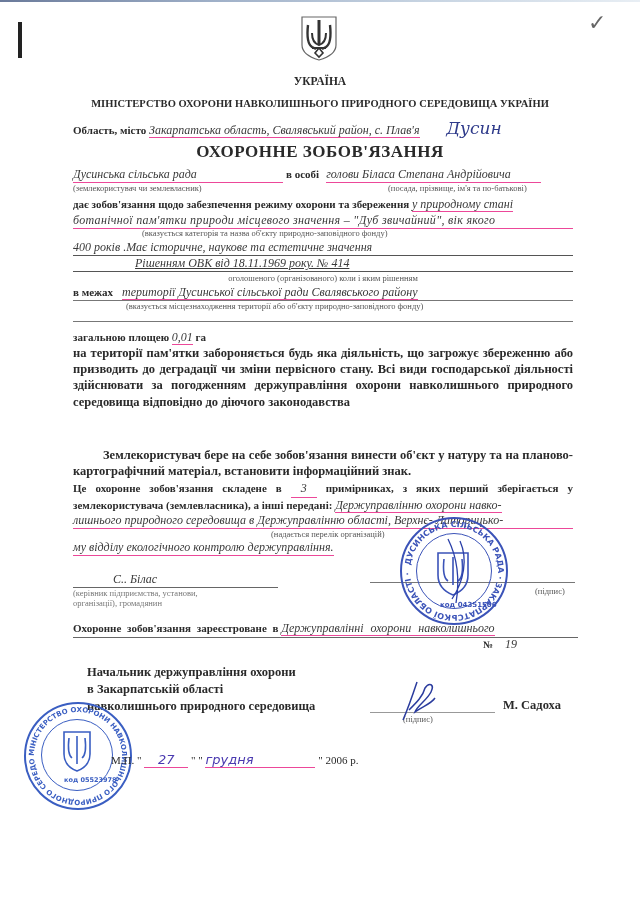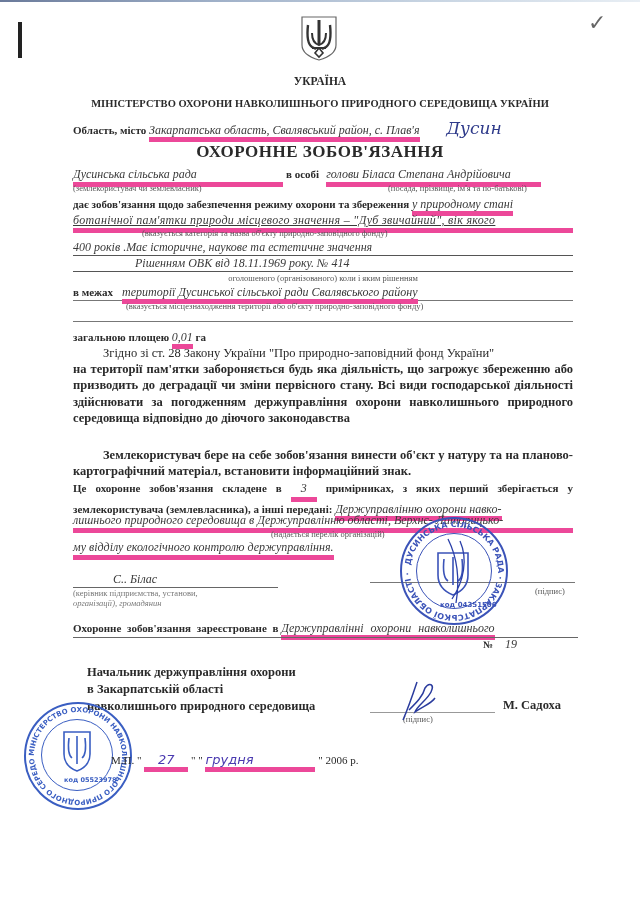--- a/index.html
+++ b/index.html
@@ -3,21 +3,21 @@
 <meta charset="utf-8">
 <style>
   html, body { margin: 0; padding: 0; }
   body {
     width: 640px; height: 900px; background: #ffffff; position: relative; overflow: hidden;
     font-family: "Liberation Serif", "DejaVu Serif", serif; color: #2a2a2a;
   }
   .topbar { position: absolute; left: 0; top: 0; width: 640px; height: 2px; background: linear-gradient(90deg,#6a7a9a,#9fb0c8,#c7d4e2,#e8eef4); }
   .abs { position: absolute; }
   .hw { font-style: italic; color: #3a3a3a; }
-  .u { border-bottom: 5px solid #ec4899; }
+  .u { border-bottom: 1px solid #ec4899; }
   .small { font-size: 8.5px; color: #555; }
   .b { font-weight: bold; }
   .line { position: absolute; height: 0; border-top: 1px solid #777; }
   .center { text-align: center; }
   .just { text-align: justify; }
   .stamp { position: absolute; border-radius: 50%; border: 2px solid #3b53b8; }
   .stamp.inner { border-width: 1.5px; }
 </style>
 </head>
 <body>
@@ -54,57 +54,56 @@
   <span class="b" style="font-size:11px;">в особі</span>
   <span class="hw u" style="display:inline-block;width:215px;margin-left:4px;">голови Біласа Степана Андрійовича</span>
 </div>
 <div class="abs small" style="left:73px;top:183px;">(землекористувач чи землевласник)</div>
 <div class="abs small" style="left:388px;top:183px;">(посада, прізвище, ім'я  та по-батькові)</div>
 
 <div class="abs" style="left:73px;top:197px;width:500px;font-size:11px;white-space:nowrap;">
   <span class="b">дає зобов'язання щодо забезпечення режиму охорони та збереження</span>
   <span class="hw u" style="font-size:12px;">у природному стані</span>
 </div>
-<div class="abs hw u" style="left:73px;top:213px;width:500px;font-size:12px;white-space:nowrap;letter-spacing:0.3px;text-decoration:underline;">ботанічної  пам'ятки  природи  місцевого  значення – "Дуб звичайний", вік  якого</div>
+<div class="abs hw u" style="left:73px;top:213px;width:500px;font-size:12px;white-space:nowrap;letter-spacing:0.3px;">ботанічної  пам'ятки  природи  місцевого  значення – "Дуб звичайний", вік  якого</div>
 <div class="abs small" style="left:142px;top:228px;">(вказується категорія та назва об'єкту природно-заповідного фонду)</div>
 <div class="abs hw" style="left:73px;top:240px;font-size:12px;border-bottom:1px solid #555;width:500px;">400 років .Має історичне, наукове та естетичне значення</div>
-<div class="abs hw" style="left:73px;top:256px;width:500px;font-size:12px;border-bottom:1px solid #555;padding-left:62px;box-sizing:border-box;">Рішенням ОВК від 18.11.1969 року. № 414</div>
+<div class="abs hw" style="left:73px;top:256px;width:500px;font-size:12px;border-bottom:1px solid #555;padding-left:62px;box-sizing:border-box;text-decoration:underline;">Рішенням ОВК від 18.11.1969 року. № 414</div>
 <div class="abs small center" style="left:73px;width:500px;top:273px;">оголошеного (організованого) коли і яким рішенням</div>
 <div class="abs" style="left:73px;top:285px;width:500px;font-size:12px;white-space:nowrap;border-bottom:1px solid #777;">
   <span class="b" style="font-size:11px;">в межах</span>
   <span class="hw u" style="margin-left:6px;">території Дусинської сільської ради Свалявського району</span>
 </div>
 <div class="abs small" style="left:126px;top:301px;">(вказується місцезнаходження території або об'єкту природно-заповідного фонду)</div>
 <div class="line" style="left:73px;top:321px;width:500px;"></div>
 <div class="abs" style="left:73px;top:330px;font-size:11px;white-space:nowrap;">
   <span class="b">загальною площею</span>
   <span class="hw u" style="font-size:12px;">0,01</span>
   <span class="b">га</span>
 </div>
 
 <div class="abs just" style="left:73px;top:345px;width:500px;font-size:12.5px;line-height:16.2px;">
-  <span style="display:block;text-indent:30px;text-align:justify;">Згідно зі ст. 28 Закону України "Про природно-заповідний фонд України"</span>
   <span class="b" style="display:block;text-align:justify;">на території пам'ятки забороняється будь яка діяльність, що загрожує збереженню або призводить до деградації чи зміни первісного стану. Всі види господарської діяльності здійснювати за погодженням держуправління охорони навколишнього природного середовища відповідно до діючого законодавства</span>
 </div>
 
 <div class="abs b just" style="left:73px;top:447px;width:500px;font-size:12.5px;line-height:16.2px;text-indent:30px;">Землекористувач бере на себе зобов'язання винести об'єкт у натуру та на планово-картографічний матеріал, встановити інформаційний знак.</div>
 
 <div class="abs just" style="left:73px;top:481px;width:500px;font-size:11px;line-height:15.5px;">
   <span class="b">Це охоронне зобов'язання складене в</span>
   <span class="hw u" style="display:inline-block;width:26px;text-align:center;font-size:12px;">3</span>
   <span class="b">примірниках, з яких перший зберігається у землекористувача (землевласника), а інші передані:</span>
   <span class="hw u" style="font-size:12px;">Держуправлінню охорони  навко-</span>
 </div>
 <div class="abs hw u" style="left:73px;top:513px;width:500px;font-size:12px;white-space:nowrap;">лишнього природного середовища в Держуправлінню області, Верхнє- Латорицько-</div>
 <div class="abs small" style="left:271px;top:529px;">(надається перелік організацій)</div>
 <div class="abs hw u" style="left:73px;top:540px;font-size:12px;">му відділу екологічного контролю держуправління.</div>
 
 <div class="abs hw" style="left:73px;top:572px;width:205px;font-size:12px;border-bottom:1px solid #666;padding-left:40px;box-sizing:border-box;">С.. Білас</div>
 <div class="abs small" style="left:73px;top:588px;color:#777;">(керівник підприємства, установи,</div>
-<div class="abs small" style="left:73px;top:598px;color:#777;font-style:italic;">організації), громадянин</div>
+<div class="abs small" style="left:73px;top:598px;color:#777;">організації), громадянин</div>
 <div class="line" style="left:370px;top:582px;width:205px;"></div>
 <div class="abs small" style="left:535px;top:586px;">(підпис)</div>
 
 <div class="stamp" style="left:400px;top:517px;width:104px;height:104px;">
   <div class="stamp inner" style="left:14px;top:14px;width:74px;height:74px;"></div>
   <svg class="abs" style="left:0;top:0;" width="104" height="104" viewBox="0 0 104 104">
     <defs>
         <path id="vring" d="M52 52 m-44 0 a44 44 0 1 1 88 0 a44 44 0 1 1 -88 0"></path>
       </defs>
     <text font-size="8" fill="#3b53b8" font-family="DejaVu Sans, sans-serif" font-weight="bold"><textPath href="#vring" startOffset="2%">ДУСИНСЬКА СІЛЬСЬКА РАДА · ЗАКАРПАТСЬКОЇ ОБЛАСТІ · РАЙОНУ · УКРАЇНА</textPath></text>

